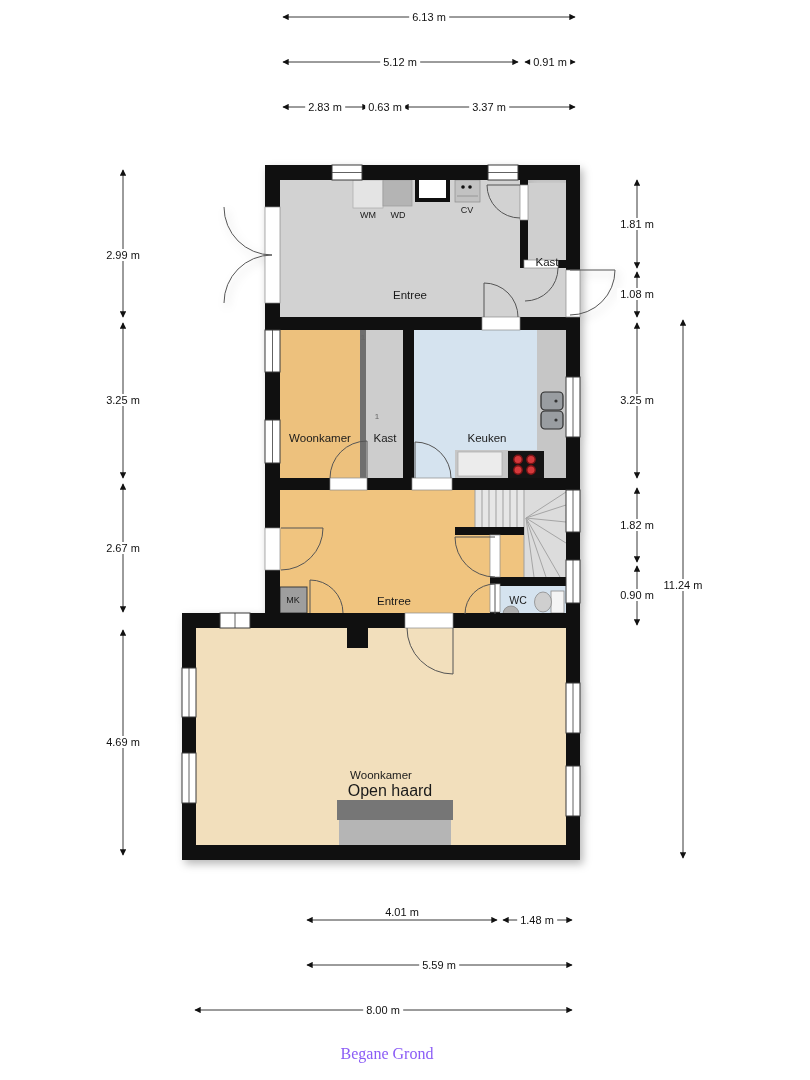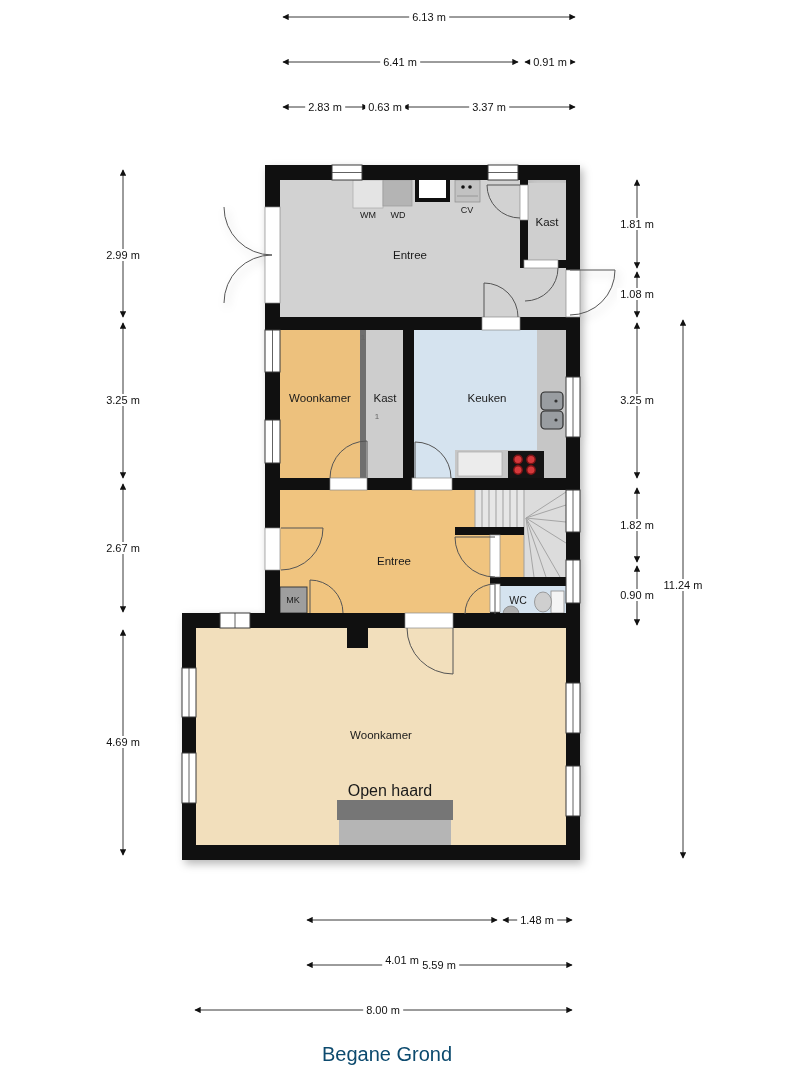--- a/index.html
+++ b/index.html
@@ -1,26 +1,26 @@
 <!DOCTYPE html>
 <html><head>
 <meta charset="utf-8">
 <style>
   html,body{margin:0;padding:0;background:#fff;}
   #canvas{position:relative;width:810px;height:1080px;background:#fff;overflow:hidden;
           font-family:"Liberation Sans",sans-serif;}
   #plan-svg{position:absolute;left:0;top:0;}
   .lbl{position:absolute;transform:translate(-50%,-50%);white-space:nowrap;color:#1a1a1a;}
   .dim-label{font-size:11px;background:#fff;padding:0 3px;color:#111;}
-  .room-label{font-size:11.5px;}
+  .room-label{font-size:11.5px;margin-top:40px;}
   .small-label{font-size:9px;text-align:center;}
   .tiny-label{font-size:8px;color:#666;}
   .wc-label{font-size:10.5px;}
   .haard-label{font-size:16px;}
-  #title{font-size:20px;color:#0c4a6e;}
+  #title{font-size:16px;color:#8b5cf6;font-family:Liberation Serif, serif;}
 </style>
 </head>
 <body>
 
 <div id="canvas">
 
 <svg id="plan-svg" width="810" height="1080" viewBox="0 0 810 1080">
   <defs>
     <marker id="arw" viewBox="0 0 10 10" refX="9" refY="5" markerWidth="7" markerHeight="7" orient="auto-start-reverse">
       <path d="M0,0 L10,5 L0,10 z" fill="#111"></path>
@@ -218,39 +218,39 @@
     <line x1="637" y1="566" x2="637" y2="625" marker-start="url(#arw)" marker-end="url(#arw)"></line>
     <line x1="683" y1="320" x2="683" y2="858" marker-start="url(#arw)" marker-end="url(#arw)"></line>
     <line x1="307" y1="920" x2="497" y2="920" marker-start="url(#arw)" marker-end="url(#arw)"></line>
     <line x1="503" y1="920" x2="572" y2="920" marker-start="url(#arw)" marker-end="url(#arw)"></line>
     <line x1="307" y1="965" x2="572" y2="965" marker-start="url(#arw)" marker-end="url(#arw)"></line>
     <line x1="195" y1="1010" x2="572" y2="1010" marker-start="url(#arw)" marker-end="url(#arw)"></line>
   </g>
 </svg>
 
 <span class="lbl dim-label" style="left:429px;top:17px">6.13 m</span>
-<span class="lbl dim-label" style="left:400px;top:62px">6.41 m</span>
+<span class="lbl dim-label" style="left:400px;top:62px">5.12 m</span>
 <span class="lbl dim-label" style="left:550px;top:62px">0.91 m</span>
 <span class="lbl dim-label" style="left:325px;top:107px">2.83 m</span>
 <span class="lbl dim-label" style="left:385px;top:107px">0.63 m</span>
 <span class="lbl dim-label" style="left:489px;top:107px">3.37 m</span>
 
 <span class="lbl dim-label" style="left:123px;top:255px">2.99 m</span>
 <span class="lbl dim-label" style="left:123px;top:400px">3.25 m</span>
 <span class="lbl dim-label" style="left:123px;top:548px">2.67 m</span>
 <span class="lbl dim-label" style="left:123px;top:742px">4.69 m</span>
 
 <span class="lbl dim-label" style="left:637px;top:224px">1.81 m</span>
 <span class="lbl dim-label" style="left:637px;top:294px">1.08 m</span>
 <span class="lbl dim-label" style="left:637px;top:400px">3.25 m</span>
 <span class="lbl dim-label" style="left:637px;top:525px">1.82 m</span>
 <span class="lbl dim-label" style="left:637px;top:595px">0.90 m</span>
 <span class="lbl dim-label" style="left:683px;top:585px">11.24 m</span>
 
-<span class="lbl dim-label" style="left:402px;top:960px">4.01 m</span>
+<span class="lbl dim-label" style="left:402px;top:912px">4.01 m</span>
 <span class="lbl dim-label" style="left:537px;top:920px">1.48 m</span>
 <span class="lbl dim-label" style="left:439px;top:965px">5.59 m</span>
 <span class="lbl dim-label" style="left:383px;top:1010px">8.00 m</span>
 
 <span class="lbl room-label" style="left:410px;top:255px">Entree</span>
 <span class="lbl room-label" style="left:547px;top:222px">Kast</span>
 <span class="lbl room-label" style="left:320px;top:398px">Woonkamer</span>
 <span class="lbl room-label" style="left:385px;top:398px">Kast</span>
 <span class="lbl room-label" style="left:487px;top:398px">Keuken</span>
 <span class="lbl room-label" style="left:394px;top:561px">Entree</span>

